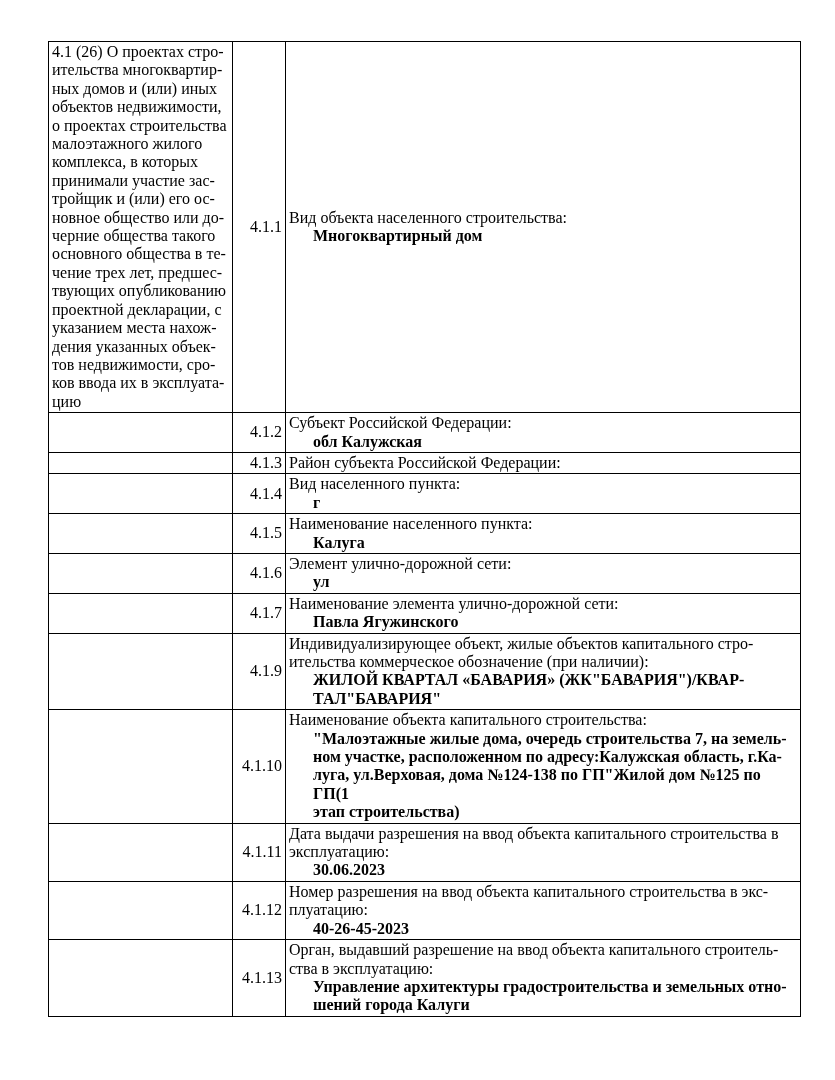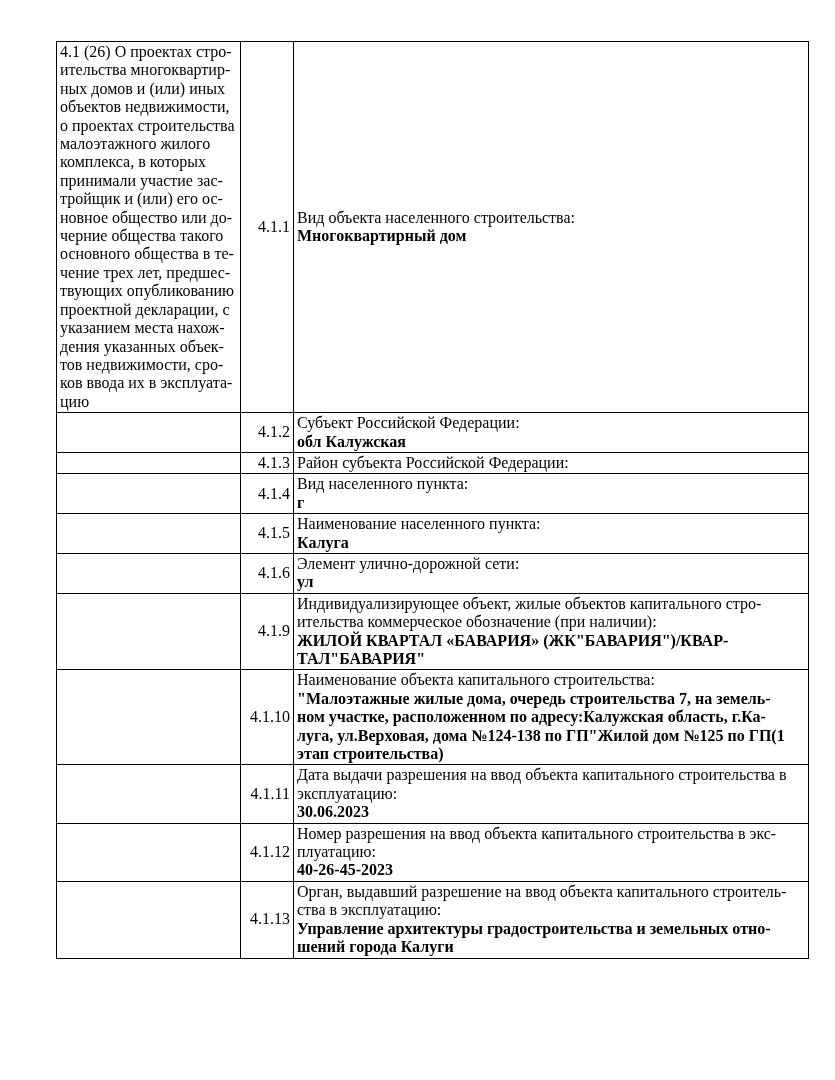--- a/index.html
+++ b/index.html
@@ -14,21 +14,21 @@
     height: 1080px;
     background: #ffffff;
     color: #000000;
     font-family: "Liberation Serif", serif;
     font-size: 16px;
     line-height: 18.4px;
     overflow: hidden;
   }
   table.decl-table {
     position: absolute;
-    left: 56px;
+    left: 48px;
     top: 41px;
     width: 752px;
     border-collapse: collapse;
     table-layout: fixed;
   }
   .decl-table td {
     border: 1px solid #000000;
     vertical-align: middle;
     padding: 1px 3px 1px 3px;
     overflow: hidden;
@@ -36,20 +36,21 @@
   .cell-desc {
     vertical-align: top;
   }
   .desc-text,
   .field-label,
   .field-value {
     white-space: pre-line;
   }
   .field-value {
     font-weight: bold;
+    margin-left: 24px;
   }
   .field-value .value-prefix {
     font-weight: normal;
   }
   .cell-num {
     vertical-align: middle;
     text-align: right;
   }
 </style>
 </head>
@@ -140,20 +141,30 @@
           <span>4.1.6</span>
         </td>
         <td class="cell-body">
           <div class="field-label">Элемент улично-дорожной сети:</div>
           <div class="field-value"><span class="value-prefix"></span><span>ул</span></div>
         </td>
       </tr>
       <tr>
         <td class="cell-desc"></td>
         <td class="cell-num">
+          <span>4.1.7</span>
+        </td>
+        <td class="cell-body">
+          <div class="field-label">Наименование элемента улично-дорожной сети:</div>
+          <div class="field-value"><span class="value-prefix"></span><span>Павла Ягужинского</span></div>
+        </td>
+      </tr>
+      <tr>
+        <td class="cell-desc"></td>
+        <td class="cell-num">
           <span>4.1.9</span>
         </td>
         <td class="cell-body">
           <div class="field-label">Индивидуализирующее объект, жилые объектов капитального стро-
 ительства коммерческое обозначение (при наличии):</div>
           <div class="field-value"><span class="value-prefix"></span><span>ЖИЛОЙ КВАРТАЛ «БАВАРИЯ» (ЖК"БАВАРИЯ")/КВАР-
 ТАЛ"БАВАРИЯ"</span></div>
         </td>
       </tr>
       <tr>

